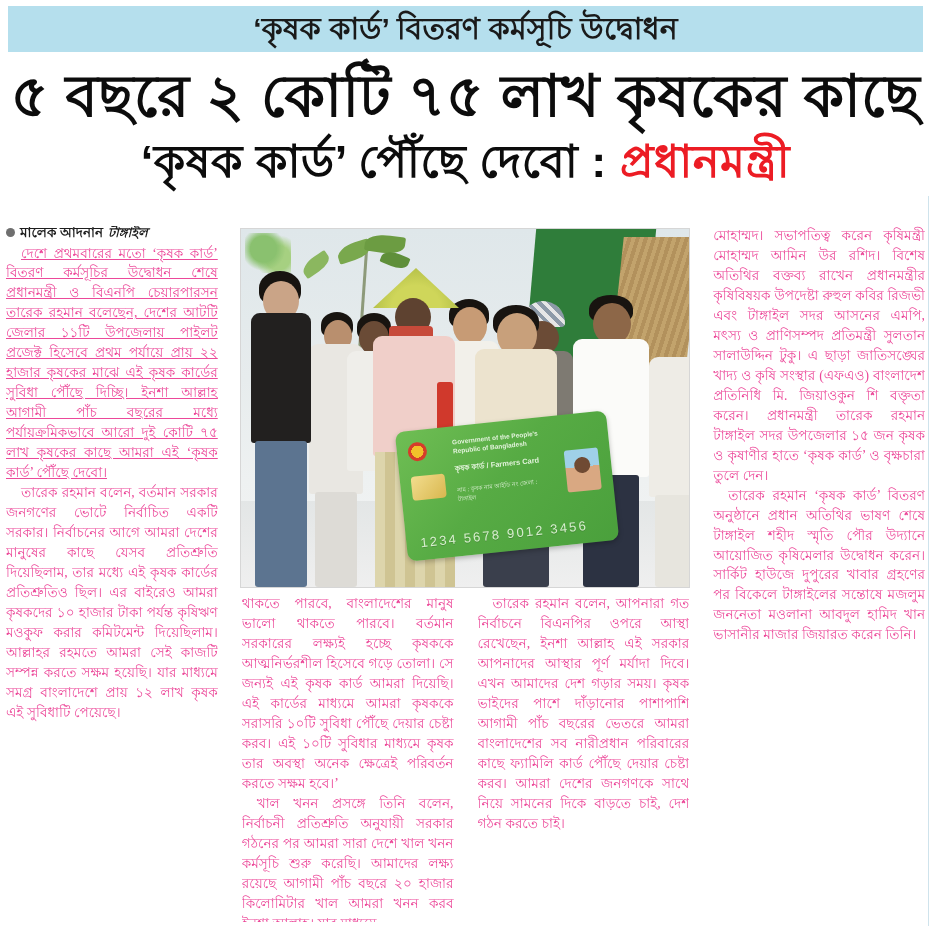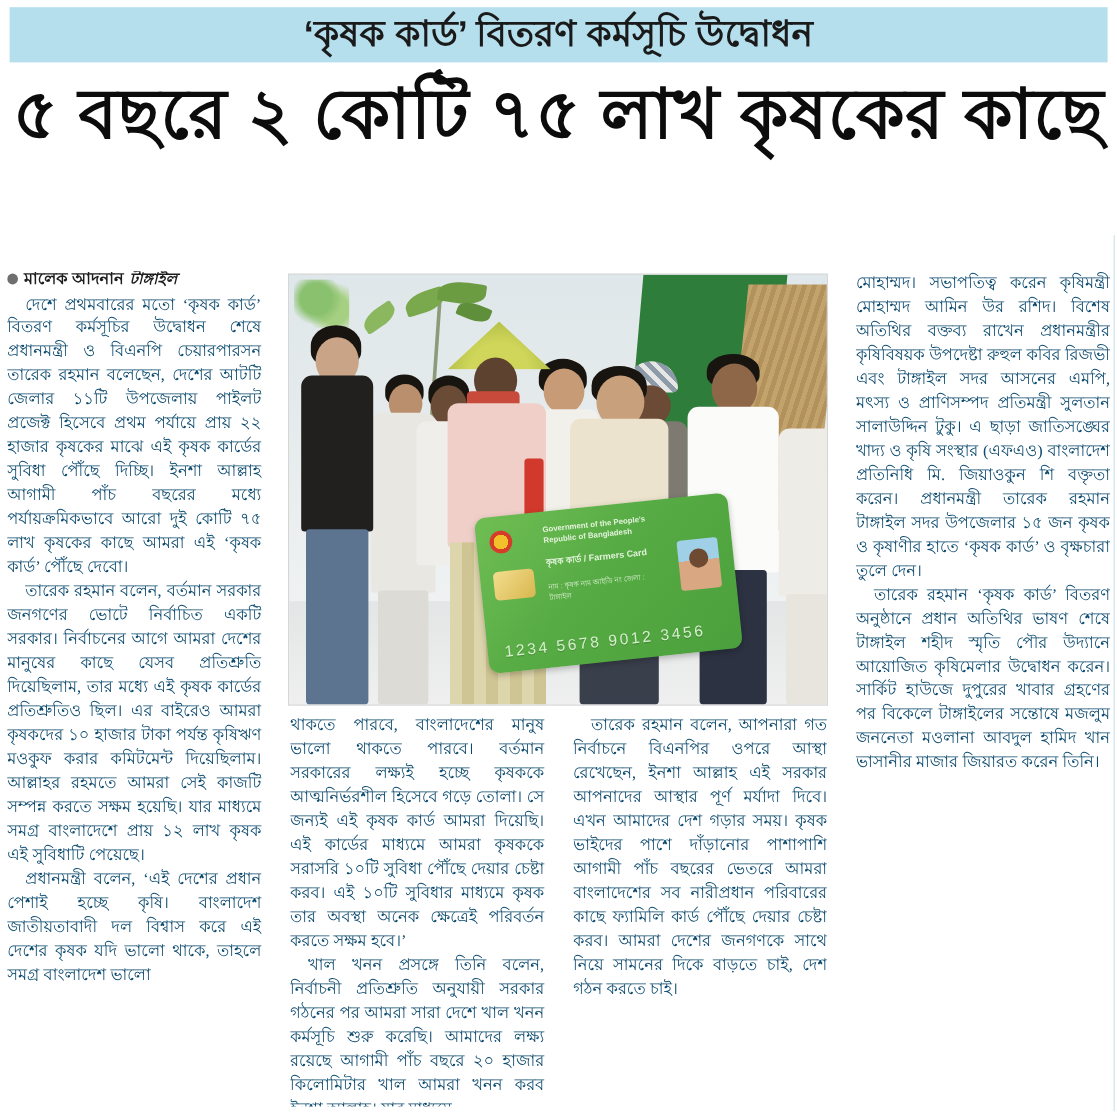--- a/index.html
+++ b/index.html
@@ -114,29 +114,29 @@
   }
 
   
   .body-text p {
     margin: 0;
     text-align: justify;
     text-justify: inter-word;
     font-family: "Liberation Serif", "DejaVu Serif", serif;
     font-size: 13.6px;
     line-height: 1.47;
-    color: #0c4a6e;
+    color: #ec4899;
     text-indent: 15px;
     hyphens: none;
     word-spacing: 0.2px;
   }
   .body-text p.cont {
     text-indent: 0;
   }
-  .col-1 .body-text p:first-child { text-indent: 15px; }
+  .col-1 .body-text p:first-child { text-indent: 15px; text-decoration: underline; }
 
   
   .photo-wrap {
     position: absolute;
     left: 240px;
     top: 228px;
     width: 450px;
     height: 360px;
     overflow: hidden;
     background: #e9eef1;
@@ -331,36 +331,39 @@
 <body>
 
 <div class="page">
 
   <div class="kicker-band">
     <div class="kicker-text">‘কৃষক কার্ড’ বিতরণ কর্মসূচি উদ্বোধন</div>
   </div>
 
   <div class="headline">
     <div class="headline-line line1">৫ বছরে ২ কোটি ৭৫ লাখ কৃষকের কাছে</div>
+    <div class="headline-line line2">
+      <span>‘কৃষক কার্ড’ পৌঁছে দেবো :</span>
+      <span class="headline-accent">প্রধানমন্ত্রী</span>
+    </div>
   </div>
 
   <div class="edge-rule"></div>
 
   <div class="columns">
 
     <div class="col col-1">
       <div class="byline">
         <span class="byline-dot"></span>
         <span class="byline-name">মালেক আদনান</span>
         <span class="byline-place">টাঙ্গাইল</span>
       </div>
       <div class="body-text">
         <p>দেশে প্রথমবারের মতো ‘কৃষক কার্ড’ বিতরণ কর্মসূচির উদ্বোধন শেষে প্রধানমন্ত্রী ও বিএনপি চেয়ারপারসন তারেক রহমান বলেছেন, দেশের আটটি জেলার ১১টি উপজেলায় পাইলট প্রজেক্ট হিসেবে প্রথম পর্যায়ে প্রায় ২২ হাজার কৃষকের মাঝে এই কৃষক কার্ডের সুবিধা পৌঁছে দিচ্ছি। ইনশা আল্লাহ আগামী পাঁচ বছরের মধ্যে পর্যায়ক্রমিকভাবে আরো দুই কোটি ৭৫ লাখ কৃষকের কাছে আমরা এই ‘কৃষক কার্ড’ পৌঁছে দেবো।</p>
         <p>তারেক রহমান বলেন, বর্তমান সরকার জনগণের ভোটে নির্বাচিত একটি সরকার। নির্বাচনের আগে আমরা দেশের মানুষের কাছে যেসব প্রতিশ্রুতি দিয়েছিলাম, তার মধ্যে এই কৃষক কার্ডের প্রতিশ্রুতিও ছিল। এর বাইরেও আমরা কৃষকদের ১০ হাজার টাকা পর্যন্ত কৃষিঋণ মওকুফ করার কমিটমেন্ট দিয়েছিলাম। আল্লাহর রহমতে আমরা সেই কাজটি সম্পন্ন করতে সক্ষম হয়েছি। যার মাধ্যমে সমগ্র বাংলাদেশে প্রায় ১২ লাখ কৃষক এই সুবিধাটি পেয়েছে।</p>
-        <p>প্রধানমন্ত্রী বলেন, ‘এই দেশের প্রধান পেশাই হচ্ছে কৃষি। বাংলাদেশ জাতীয়তাবাদী দল বিশ্বাস করে এই দেশের কৃষক যদি ভালো থাকে, তাহলে সমগ্র বাংলাদেশ ভালো</p>
       </div>
     </div>
 
     <div class="col col-2">
       <div style="height:368px"></div>
       <div class="body-text">
         <p class="cont">থাকতে পারবে, বাংলাদেশের মানুষ ভালো থাকতে পারবে। বর্তমান সরকারের লক্ষ্যই হচ্ছে কৃষককে আত্মনির্ভরশীল হিসেবে গড়ে তোলা। সে জন্যই এই কৃষক কার্ড আমরা দিয়েছি। এই কার্ডের মাধ্যমে আমরা কৃষককে সরাসরি ১০টি সুবিধা পৌঁছে দেয়ার চেষ্টা করব। এই ১০টি সুবিধার মাধ্যমে কৃষক তার অবস্থা অনেক ক্ষেত্রেই পরিবর্তন করতে সক্ষম হবে।’</p>
         <p>খাল খনন প্রসঙ্গে তিনি বলেন, নির্বাচনী প্রতিশ্রুতি অনুযায়ী সরকার গঠনের পর আমরা সারা দেশে খাল খনন কর্মসূচি শুরু করেছি। আমাদের লক্ষ্য রয়েছে আগামী পাঁচ বছরে ২০ হাজার কিলোমিটার খাল আমরা খনন করব ইনশা আল্লাহ। যার মাধ্যমে</p>
       </div>
     </div>

